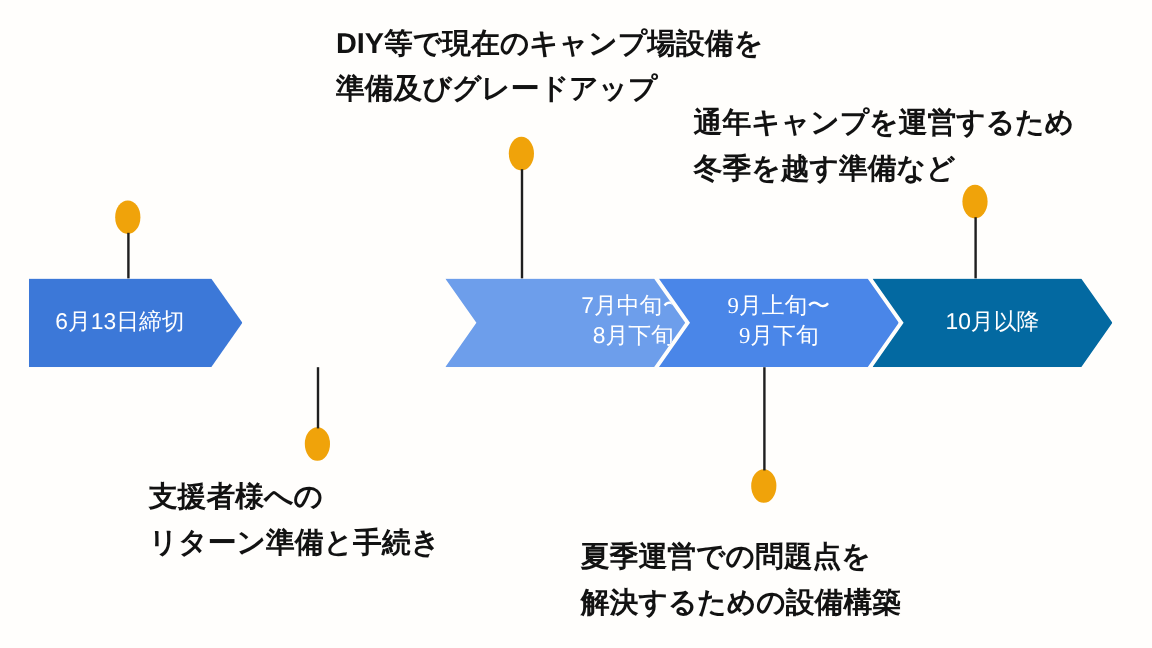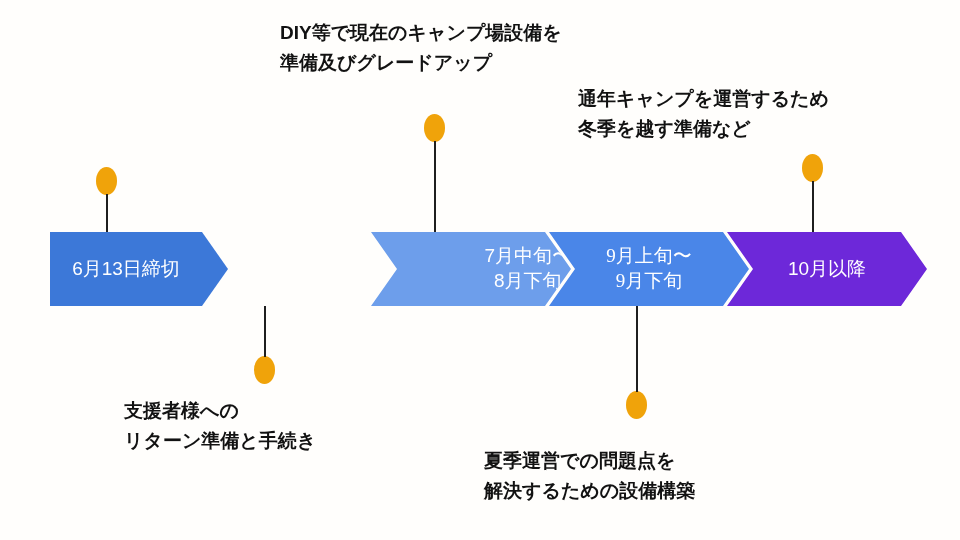--- a/index.html
+++ b/index.html
@@ -11,21 +11,21 @@
     position: relative;
     width: 960px;
     height: 540px;
     background: #fffefc;
     overflow: hidden;
     font-family: "Liberation Sans", sans-serif;
   }
   
   .note {
     position: absolute;
-    font-size: 19px;
+    font-size: 24px;
     font-weight: 700;
     color: #121212;
     line-height: 1.6;
     white-space: pre-line;
   }
   .note-1 { left: 8px;   top: 86px;  }
   .note-2 { left: 280px; top: 18px;  }
   .note-3 { left: 578px; top: 84px;  }
   .note-4 { left: 124px; top: 396px; }
   .note-5 { left: 484px; top: 446px; }
@@ -62,21 +62,21 @@
     display: flex;
     align-items: center;
     justify-content: center;
     color: #ffffff;
     font-size: 19px;
     line-height: 1.3;
     text-align: center;
     white-space: pre-line;
   }
   .seg-1 {
-    left: 50px;
+    left: 24px;
     width: 178px;
     clip-path: polygon(0 0, 152px 0, 178px 50%, 152px 100%, 0 100%);
     padding-right: 26px;
     box-sizing: border-box;
   }
   .seg-mid {
     width: 200px;
     clip-path: polygon(0 0, 174px 0, 200px 50%, 174px 100%, 0 100%, 26px 50%);
   }
   .seg-2 { left: 194px; }
@@ -115,17 +115,17 @@
     <span class="seg-label">6月13日締切</span>
   </div>
   <div class="segment seg-mid seg-3" style="background-color: rgb(109, 158, 235); justify-content: flex-end;">
     <span class="seg-label">7月中旬〜
 8月下旬</span>
   </div>
   <div class="segment seg-mid seg-4" style="background-color: rgb(74, 134, 232);">
     <span class="seg-label">9月上旬〜
 9月下旬</span>
   </div>
-  <div class="segment seg-mid seg-5" style="background-color: #6d28d9;">
+  <div class="segment seg-mid seg-5" style="background-color: #0369a1;">
     <span class="seg-label">10月以降</span>
   </div>
 
 </div>
 
 </body></html>

